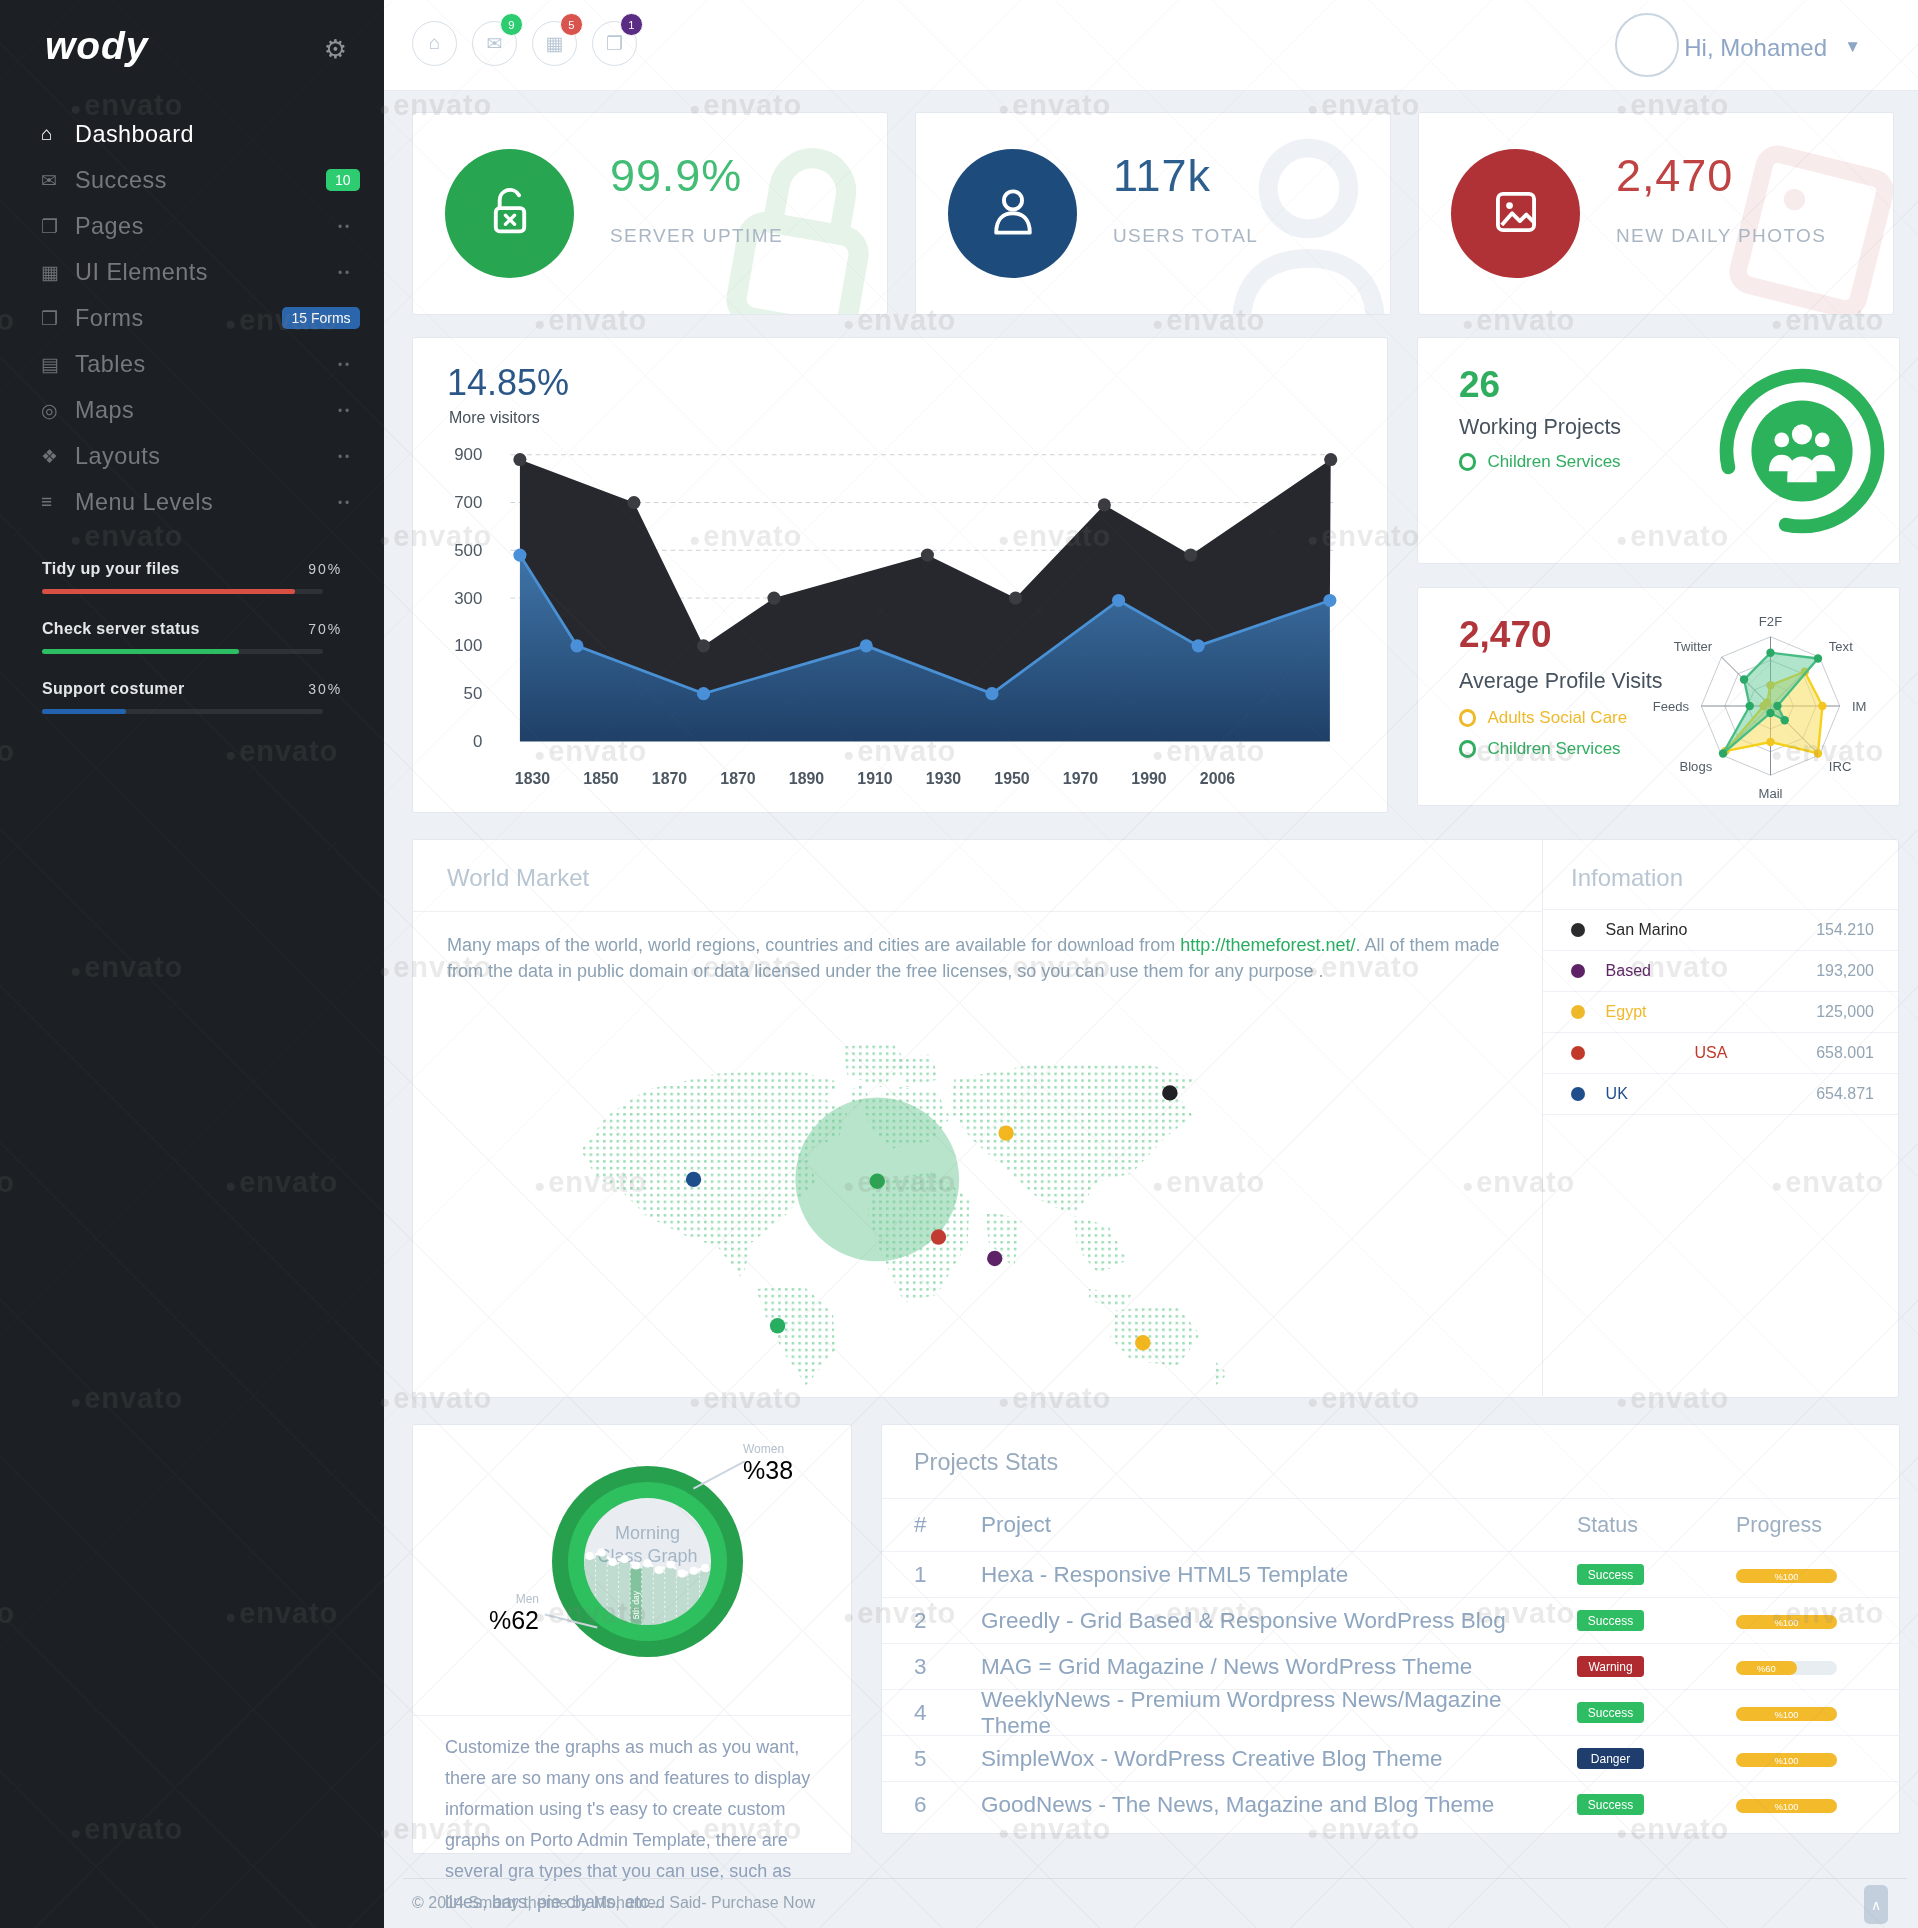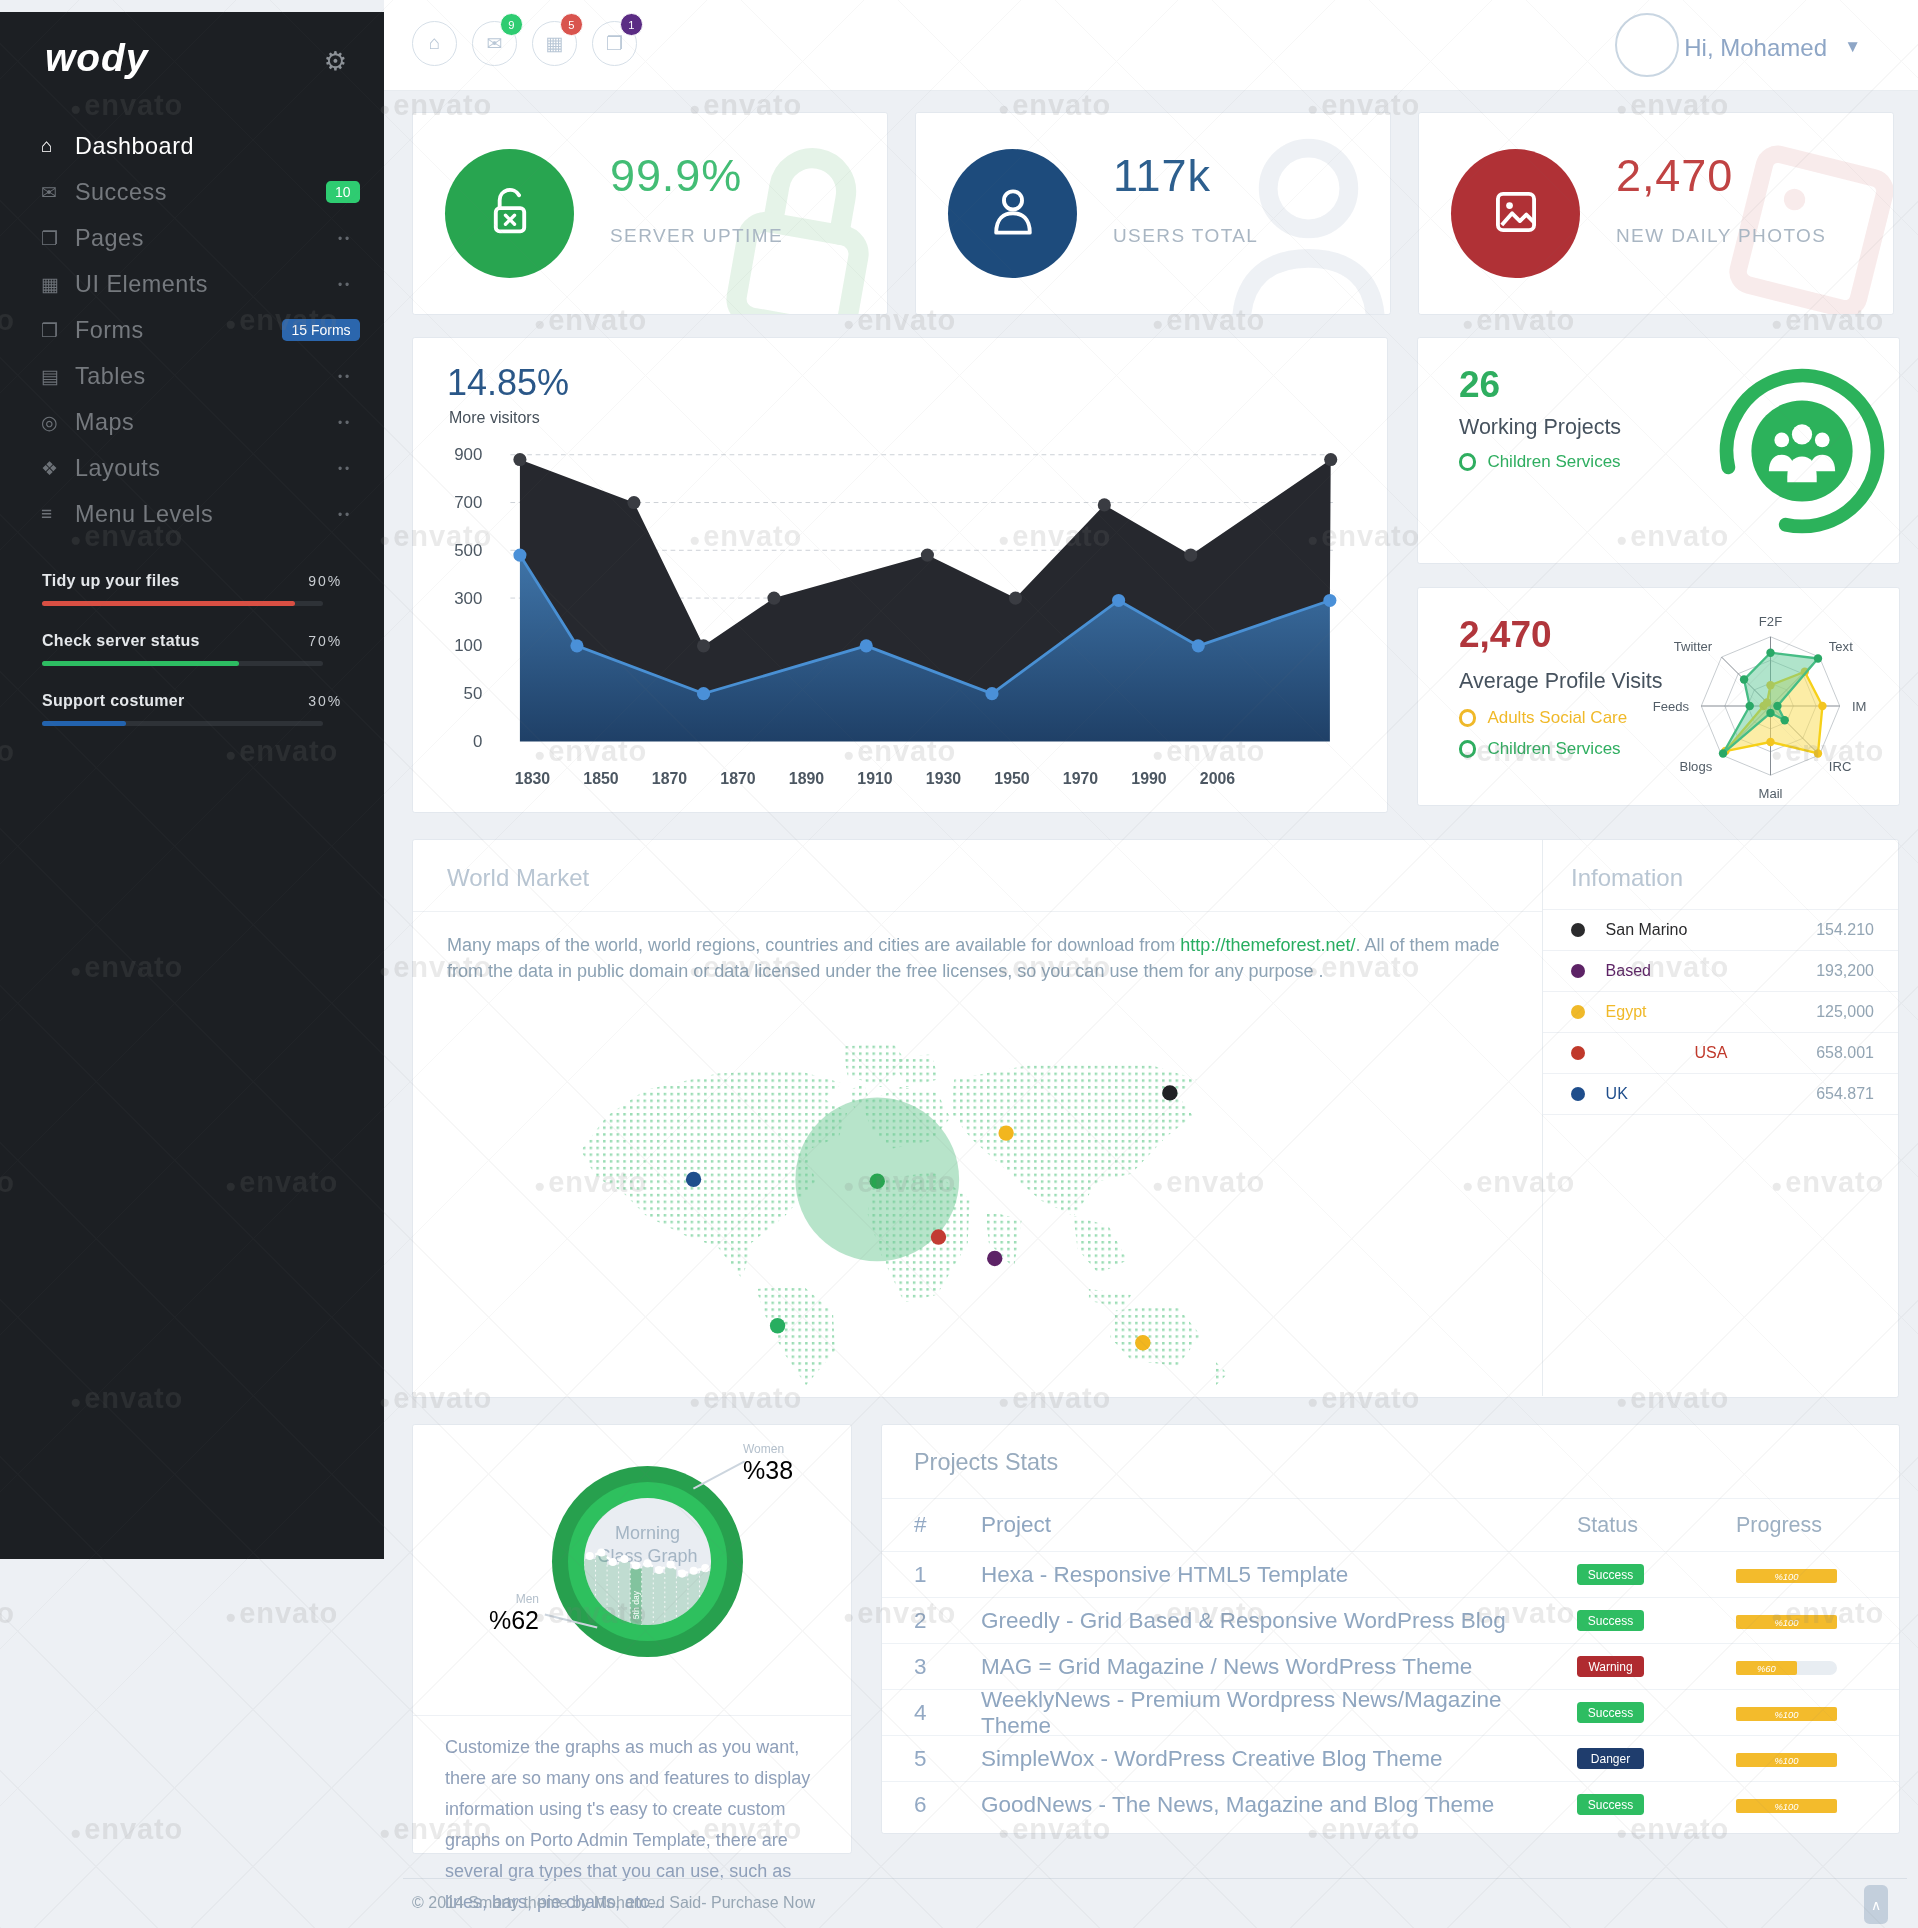--- a/index.html
+++ b/index.html
@@ -1,21 +1,21 @@
 <!DOCTYPE html>
 <html style="font-size:15px"><head>
 <meta charset="utf-8">
 <style>
   html,body{margin:0;padding:0;background:#edf0f4}
   #app{position:relative;width:1919px;height:1928px;overflow:hidden;
        font-family:"Liberation Sans",sans-serif;background:#edf0f4;color:#5a6b7c}
   .abs{position:absolute}
   .card{position:absolute;background:#fff;border:0.9px solid #e3e8ee;border-radius:2.8px}
   
-  #sidebar{position:absolute;left:0;top:12px;width:384px;height:1547px;background:#1c1f23;z-index:2}
+  #sidebar{position:absolute;left:0;top:0;width:384px;height:1928px;background:#1c1f23;z-index:2}
   #logo{position:absolute;left:45px;top:24px;font-size:39px;font-style:italic;font-weight:700;color:#fff;letter-spacing:0.9px}
   #gear{position:absolute;right:37px;top:34px;font-size:26px;color:#8d9298;cursor:pointer}
   #menu{position:absolute;left:0;top:111px;width:384px}
   .mitem{position:relative;height:46px;display:flex;align-items:center;padding-left:41px;cursor:pointer}
   .mico{width:34px;font-size:19px;color:#6d7278}
   .mlabel{font-size:23.4px;font-weight:300;color:#75797e;letter-spacing:0.5px}
   .mitem.active .mlabel,.mitem.active .mico{color:#fff}
   .mbadge{position:absolute;right:24px;top:12px;font-size:14px;color:#fff;border-radius:4.7px;padding:2.8px 9.4px}
   .mdots{position:absolute;right:32px;top:17px;color:#62676d;font-size:12px;letter-spacing:2.8px}
   #tasks{position:absolute;left:42px;top:560px;width:300px}
@@ -82,21 +82,21 @@
   #ptitle{position:absolute;left:32px;top:24px;font-size:23.4px;font-weight:300;color:#98abbe}
   #ptable{position:absolute;left:0;top:73px;width:1017px}
   .prow{display:flex;align-items:center;height:45px;border-top:0.9px solid #eef2f6;padding:0 32px}
   .prow.head{height:52px;color:#9cafc2;font-size:21.5px;font-weight:300}
   .c-num{width:67px;font-size:22.5px;font-weight:300;color:#93a9c4}
   .c-name{flex:1;font-size:22.5px;font-weight:300;color:#8fa6c0}
   .c-status{width:159px}
   .c-prog{width:131px}
   .badge{display:inline-block;min-width:52px;text-align:center;font-size:12px;color:#fff;border-radius:3.7px;padding:3.7px 7.5px}
   .pbar{width:101px;height:14px;border-radius:7.5px;background:#e8edf2;position:relative}
-  .pfill{height:14px;border-radius:2px;background:#f3bb2c;color:#fff;font-size:9.4px;font-style:italic;
+  .pfill{height:14px;border-radius:7px;background:#f3bb2c;color:#fff;font-size:9.4px;
          display:flex;align-items:center;justify-content:center}
   
   #fdiv{position:absolute;left:403px;top:1878px;width:1504px;height:0.9px;background:#d9dfe6}
   #fcopy{position:absolute;left:412px;top:1894px;font-size:16px;font-weight:300;color:#97a6b4}
   #ftop{position:absolute;left:1864px;top:1885px;width:24px;height:39px;border-radius:5.6px;background:#c3cfdc;
         color:#fff;font-size:14px;display:flex;align-items:center;justify-content:center;cursor:pointer}
   
   #hatch{position:absolute;inset:0;z-index:9;pointer-events:none;opacity:.05;
     background:repeating-linear-gradient(45deg,#777 0 0.9px,transparent 0.9px 111px),
                repeating-linear-gradient(-45deg,#777 0 0.9px,transparent 0.9px 111px)}

